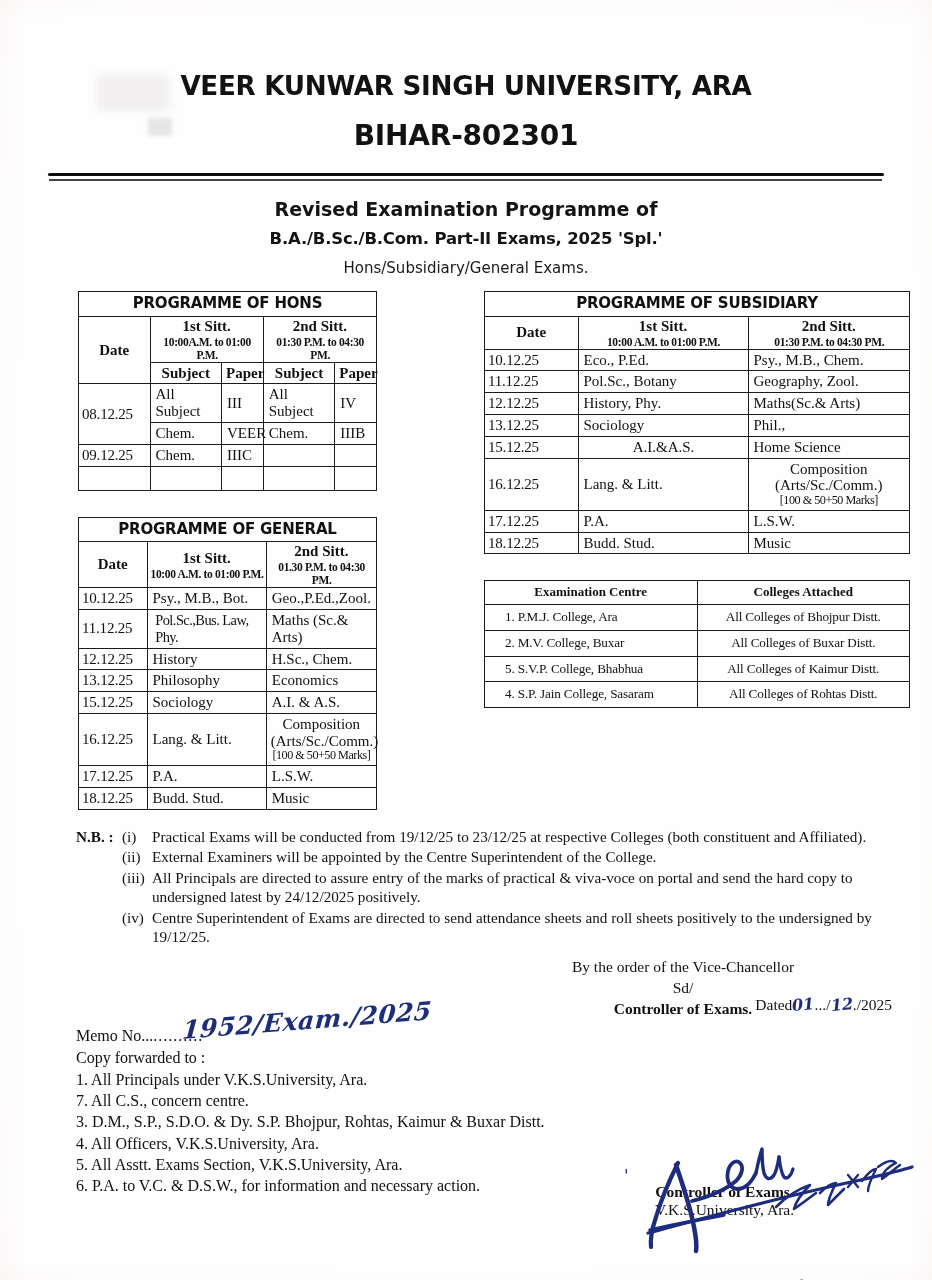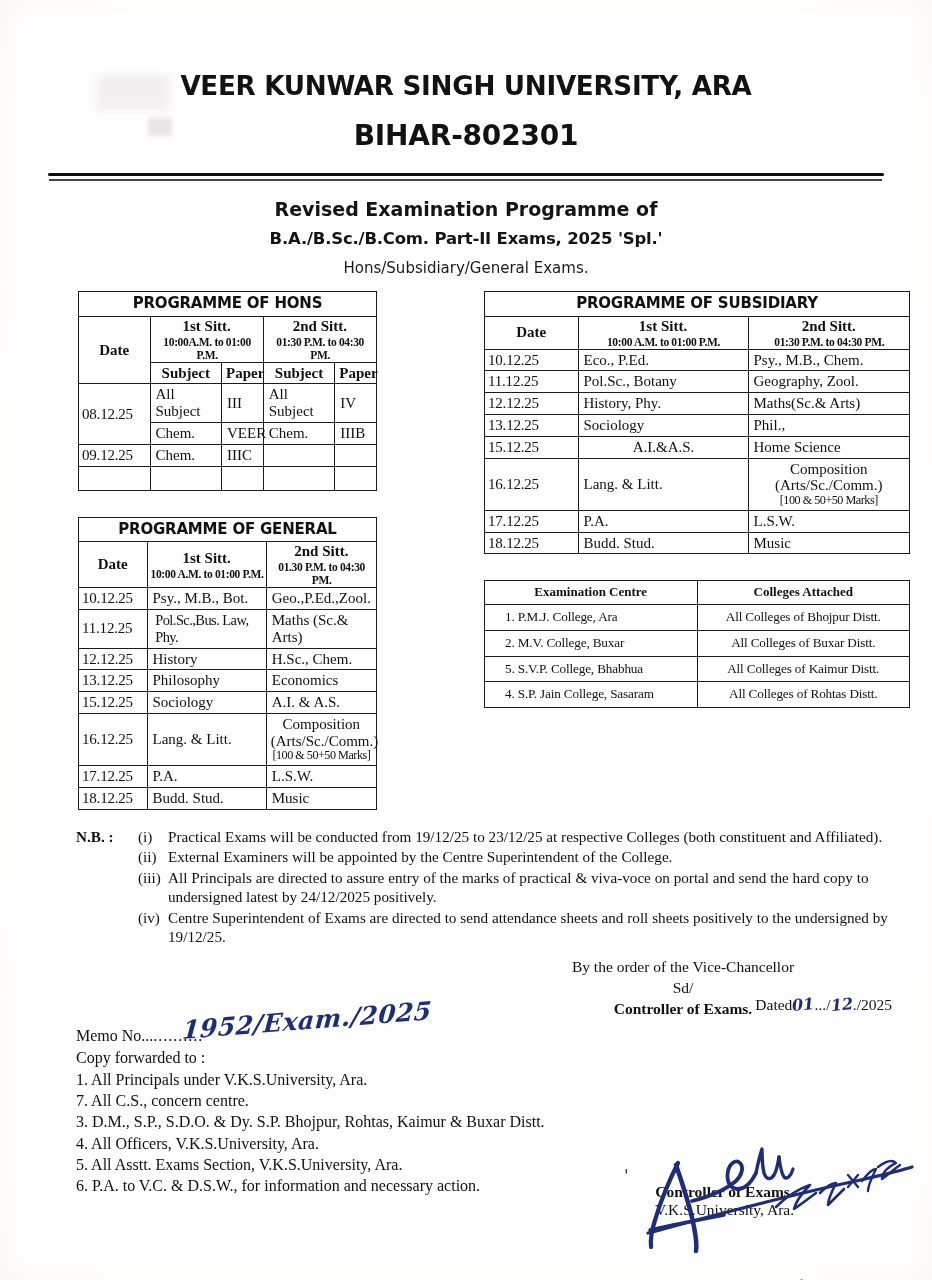--- a/index.html
+++ b/index.html
@@ -196,21 +196,21 @@
     font-size: 13.2px;
     padding: 5px 20px !important;
     letter-spacing: -0.15px;
   }
   table.centre td.right { text-align: center; }
 
   
   .notes {
     position: relative;
     margin: 6px 0 6px 0;
-    padding: 0 40px 0 76px;
+    padding: 0 40px 0 60px;
     font-size: 15.2px;
     color: #111;
     line-height: 1.28;
   }
   .nb-label {
     position: absolute;
     left: 76px;
     top: 0;
     font-weight: bold;
     font-size: 15.2px;

